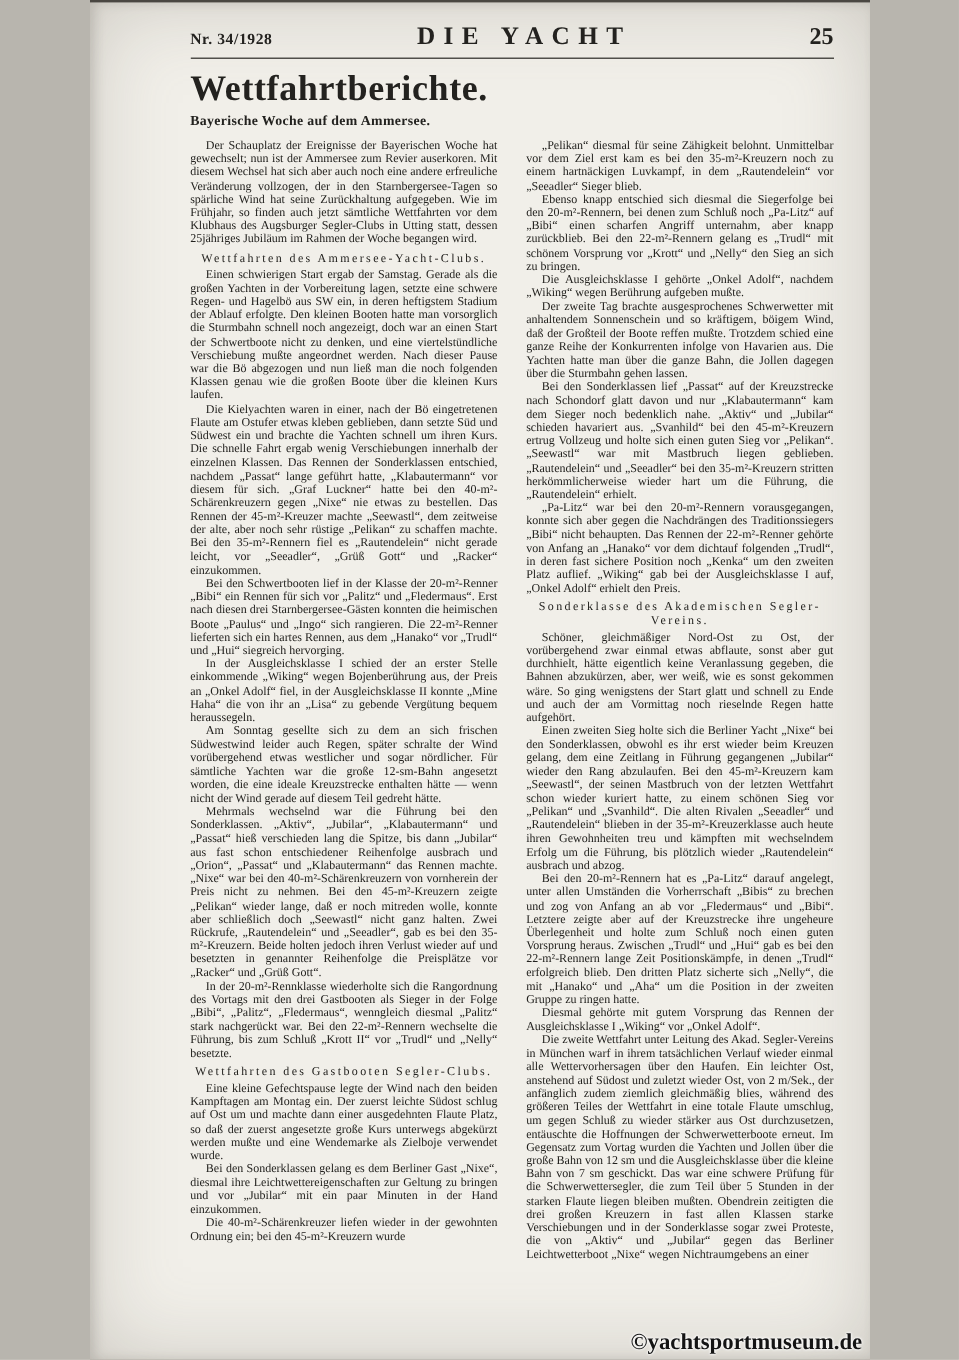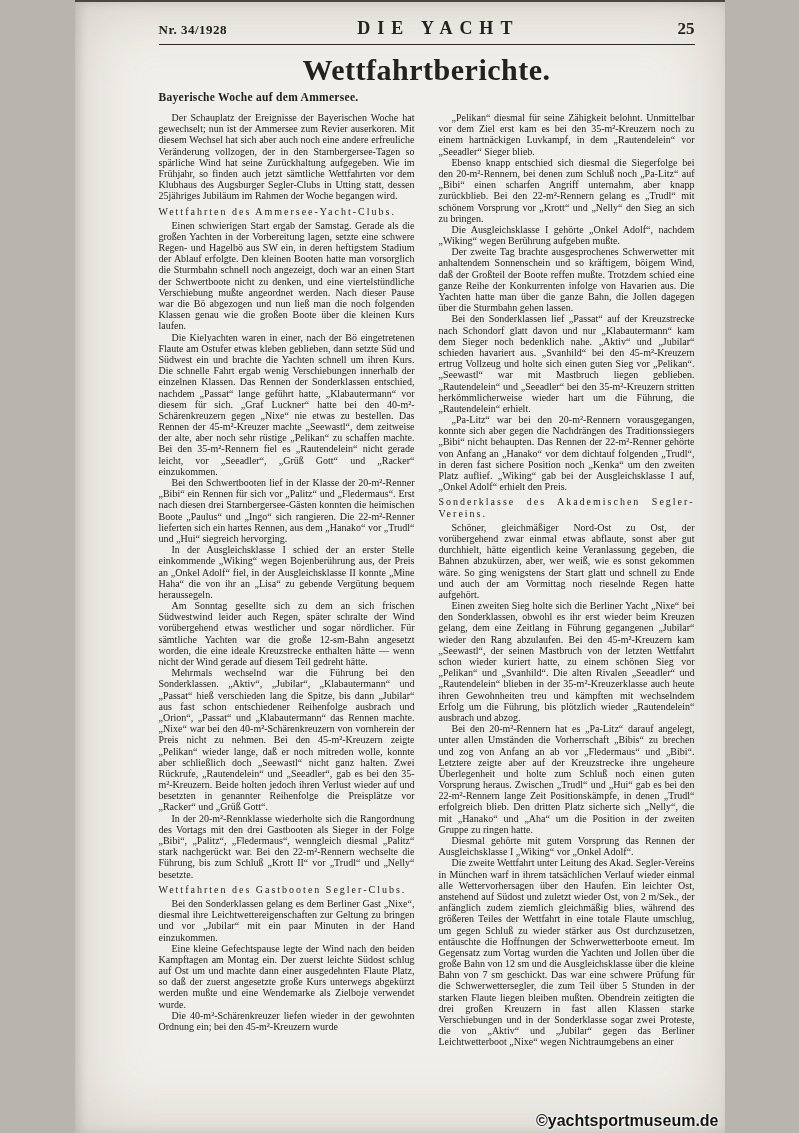--- a/index.html
+++ b/index.html
@@ -26,36 +26,35 @@
     align-items: baseline;
     justify-content: space-between;
     margin-top: 6px;
   }
   .issue {
     font-weight: bold;
     font-size: 13px;
     letter-spacing: 0.5px;
   }
   .magazine {
-    font-size: 18px;
+    font-size: 21px;
     font-weight: bold;
     letter-spacing: 7px;
     transform: translateX(-14px);
   }
   .pageno {
     font-weight: bold;
-    font-size: 17px;
+    font-size: 20px;
   }
   .header-rule {
     border: none;
     border-top: 1.5px solid #2a2925;
     margin: 5px 0 4px 0;
   }
   .article-title {
-    text-align: center;
     font-size: 30px;
     font-weight: bold;
     margin: 8px 0 4px 0;
     letter-spacing: 0.5px;
   }
   .article-subtitle {
     text-align: left;
     font-size: 11.5px;
     font-weight: bold;
     margin: 0 0 9px 0;
@@ -70,31 +69,32 @@
     text-align: justify;
     font-size: 10px;
     line-height: 1.12;
     hyphens: auto;
   }
   .column p.para {
     margin: 0;
     text-indent: 13px;
   }
   .column .section-heading {
+    text-align: center;
     letter-spacing: 2px;
     margin: 4px 0 3px 0;
     font-size: 10px;
   }
   .watermark {
     position: absolute;
     right: 6px;
     bottom: 3px;
-    font-size: 16px;
+    font-size: 19px;
     font-weight: bold;
-    font-family: Liberation Sans, sans-serif;
+    font-family: Liberation Serif, serif;
     color: #141414;
     text-shadow: 0 0 3px #ffffff, 0 0 2px #ffffff, 0 0 1px #ffffff;
   }
 </style>
 </head>
 <body>
 
 <div class="page">
 
   <div class="page-header">
@@ -113,22 +113,22 @@
         <p class="para">Der Schauplatz der Ereignisse der Bayerischen Woche hat gewechselt; nun ist der Ammersee zum Revier auserkoren. Mit diesem Wechsel hat sich aber auch noch eine andere erfreuliche Veränderung vollzogen, der in den Starnbergersee-Tagen so spärliche Wind hat seine Zurückhaltung aufgegeben. Wie im Frühjahr, so finden auch jetzt sämtliche Wettfahrten vor dem Klubhaus des Augsburger Segler-Clubs in Utting statt, dessen 25jähriges Jubiläum im Rahmen der Woche begangen wird.</p>
         <div class="section-heading">Wettfahrten des Ammersee-Yacht-Clubs.</div>
         <p class="para">Einen schwierigen Start ergab der Samstag. Gerade als die großen Yachten in der Vorbereitung lagen, setzte eine schwere Regen- und Hagelbö aus SW ein, in deren heftigstem Stadium der Ablauf erfolgte. Den kleinen Booten hatte man vorsorglich die Sturmbahn schnell noch angezeigt, doch war an einen Start der Schwertboote nicht zu denken, und eine viertelstündliche Verschiebung mußte angeordnet werden. Nach dieser Pause war die Bö abgezogen und nun ließ man die noch folgenden Klassen genau wie die großen Boote über die kleinen Kurs laufen.</p>
         <p class="para">Die Kielyachten waren in einer, nach der Bö eingetretenen Flaute am Ostufer etwas kleben geblieben, dann setzte Süd und Südwest ein und brachte die Yachten schnell um ihren Kurs. Die schnelle Fahrt ergab wenig Verschiebungen innerhalb der einzelnen Klassen. Das Rennen der Sonderklassen entschied, nachdem „Passat“ lange geführt hatte, „Klabautermann“ vor diesem für sich. „Graf Luckner“ hatte bei den 40-m²-Schärenkreuzern gegen „Nixe“ nie etwas zu bestellen. Das Rennen der 45-m²-Kreuzer machte „Seewastl“, dem zeitweise der alte, aber noch sehr rüstige „Pelikan“ zu schaffen machte. Bei den 35-m²-Rennern fiel es „Rautendelein“ nicht gerade leicht, vor „Seeadler“, „Grüß Gott“ und „Racker“ einzukommen.</p>
         <p class="para">Bei den Schwertbooten lief in der Klasse der 20-m²-Renner „Bibi“ ein Rennen für sich vor „Palitz“ und „Fledermaus“. Erst nach diesen drei Starnbergersee-Gästen konnten die heimischen Boote „Paulus“ und „Ingo“ sich rangieren. Die 22-m²-Renner lieferten sich ein hartes Rennen, aus dem „Hanako“ vor „Trudl“ und „Hui“ siegreich hervorging.</p>
         <p class="para">In der Ausgleichsklasse I schied der an erster Stelle einkommende „Wiking“ wegen Bojenberührung aus, der Preis an „Onkel Adolf“ fiel, in der Ausgleichsklasse II konnte „Mine Haha“ die von ihr an „Lisa“ zu gebende Vergütung bequem heraussegeln.</p>
         <p class="para">Am Sonntag gesellte sich zu dem an sich frischen Südwestwind leider auch Regen, später schralte der Wind vorübergehend etwas westlicher und sogar nördlicher. Für sämtliche Yachten war die große 12-sm-Bahn angesetzt worden, die eine ideale Kreuzstrecke enthalten hätte — wenn nicht der Wind gerade auf diesem Teil gedreht hätte.</p>
         <p class="para">Mehrmals wechselnd war die Führung bei den Sonderklassen. „Aktiv“, „Jubilar“, „Klabautermann“ und „Passat“ hieß verschieden lang die Spitze, bis dann „Jubilar“ aus fast schon entschiedener Reihenfolge ausbrach und „Orion“, „Passat“ und „Klabautermann“ das Rennen machte. „Nixe“ war bei den 40-m²-Schärenkreuzern von vornherein der Preis nicht zu nehmen. Bei den 45-m²-Kreuzern zeigte „Pelikan“ wieder lange, daß er noch mitreden wolle, konnte aber schließlich doch „Seewastl“ nicht ganz halten. Zwei Rückrufe, „Rautendelein“ und „Seeadler“, gab es bei den 35-m²-Kreuzern. Beide holten jedoch ihren Verlust wieder auf und besetzten in genannter Reihenfolge die Preisplätze vor „Racker“ und „Grüß Gott“.</p>
         <p class="para">In der 20-m²-Rennklasse wiederholte sich die Rangordnung des Vortags mit den drei Gastbooten als Sieger in der Folge „Bibi“, „Palitz“, „Fledermaus“, wenngleich diesmal „Palitz“ stark nachgerückt war. Bei den 22-m²-Rennern wechselte die Führung, bis zum Schluß „Krott II“ vor „Trudl“ und „Nelly“ besetzte.</p>
         <div class="section-heading">Wettfahrten des Gastbooten Segler-Clubs.</div>
+        <p class="para">Eine kleine Gefechtspause legte der Wind nach den beiden Kampftagen am Montag ein. Der zuerst leichte Südost schlug auf Ost um und machte dann einer ausgedehnten Flaute Platz, so daß der zuerst angesetzte große Kurs unterwegs abgekürzt werden mußte und eine Wendemarke als Zielboje verwendet wurde.</p>
         <p class="para">Bei den Sonderklassen gelang es dem Berliner Gast „Nixe“, diesmal ihre Leichtwettereigenschaften zur Geltung zu bringen und vor „Jubilar“ mit ein paar Minuten in der Hand einzukommen.</p>
-        <p class="para">Eine kleine Gefechtspause legte der Wind nach den beiden Kampftagen am Montag ein. Der zuerst leichte Südost schlug auf Ost um und machte dann einer ausgedehnten Flaute Platz, so daß der zuerst angesetzte große Kurs unterwegs abgekürzt werden mußte und eine Wendemarke als Zielboje verwendet wurde.</p>
         <p class="para">Die 40-m²-Schärenkreuzer liefen wieder in der gewohnten Ordnung ein; bei den 45-m²-Kreuzern wurde</p>
       </div>
     <div class="column" id="col-right">
         <p class="para">„Pelikan“ diesmal für seine Zähigkeit belohnt. Unmittelbar vor dem Ziel erst kam es bei den 35-m²-Kreuzern noch zu einem hartnäckigen Luvkampf, in dem „Rautendelein“ vor „Seeadler“ Sieger blieb.</p>
         <p class="para">Ebenso knapp entschied sich diesmal die Siegerfolge bei den 20-m²-Rennern, bei denen zum Schluß noch „Pa-Litz“ auf „Bibi“ einen scharfen Angriff unternahm, aber knapp zurückblieb. Bei den 22-m²-Rennern gelang es „Trudl“ mit schönem Vorsprung vor „Krott“ und „Nelly“ den Sieg an sich zu bringen.</p>
         <p class="para">Die Ausgleichsklasse I gehörte „Onkel Adolf“, nachdem „Wiking“ wegen Berührung aufgeben mußte.</p>
         <p class="para">Der zweite Tag brachte ausgesprochenes Schwerwetter mit anhaltendem Sonnenschein und so kräftigem, böigem Wind, daß der Großteil der Boote reffen mußte. Trotzdem schied eine ganze Reihe der Konkurrenten infolge von Havarien aus. Die Yachten hatte man über die ganze Bahn, die Jollen dagegen über die Sturmbahn gehen lassen.</p>
         <p class="para">Bei den Sonderklassen lief „Passat“ auf der Kreuzstrecke nach Schondorf glatt davon und nur „Klabautermann“ kam dem Sieger noch bedenklich nahe. „Aktiv“ und „Jubilar“ schieden havariert aus. „Svanhild“ bei den 45-m²-Kreuzern ertrug Vollzeug und holte sich einen guten Sieg vor „Pelikan“. „Seewastl“ war mit Mastbruch liegen geblieben. „Rautendelein“ und „Seeadler“ bei den 35-m²-Kreuzern stritten herkömmlicherweise wieder hart um die Führung, die „Rautendelein“ erhielt.</p>
         <p class="para">„Pa-Litz“ war bei den 20-m²-Rennern vorausgegangen, konnte sich aber gegen die Nachdrängen des Traditionssiegers „Bibi“ nicht behaupten. Das Rennen der 22-m²-Renner gehörte von Anfang an „Hanako“ vor dem dichtauf folgenden „Trudl“, in deren fast sichere Position noch „Kenka“ um den zweiten Platz auflief. „Wiking“ gab bei der Ausgleichsklasse I auf, „Onkel Adolf“ erhielt den Preis.</p>
         <div class="section-heading">Sonderklasse des Akademischen Segler-Vereins.</div>

